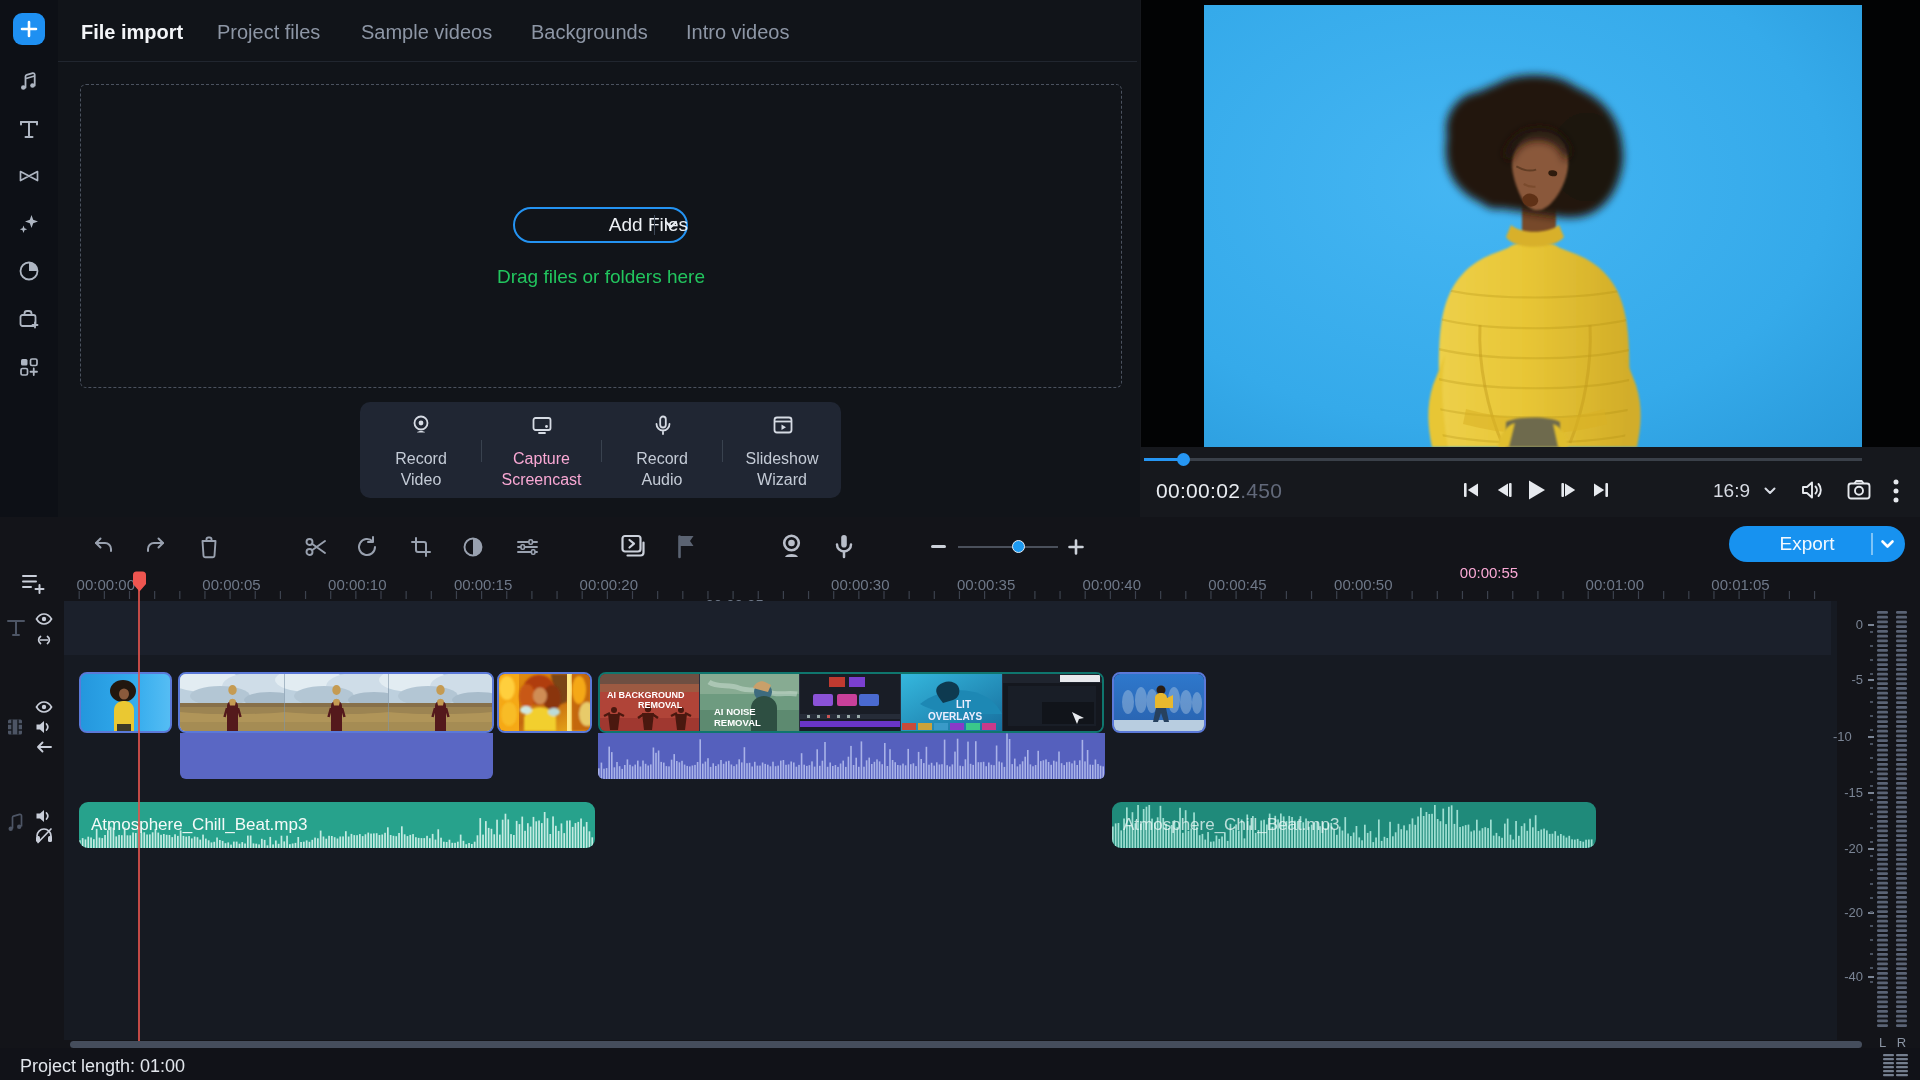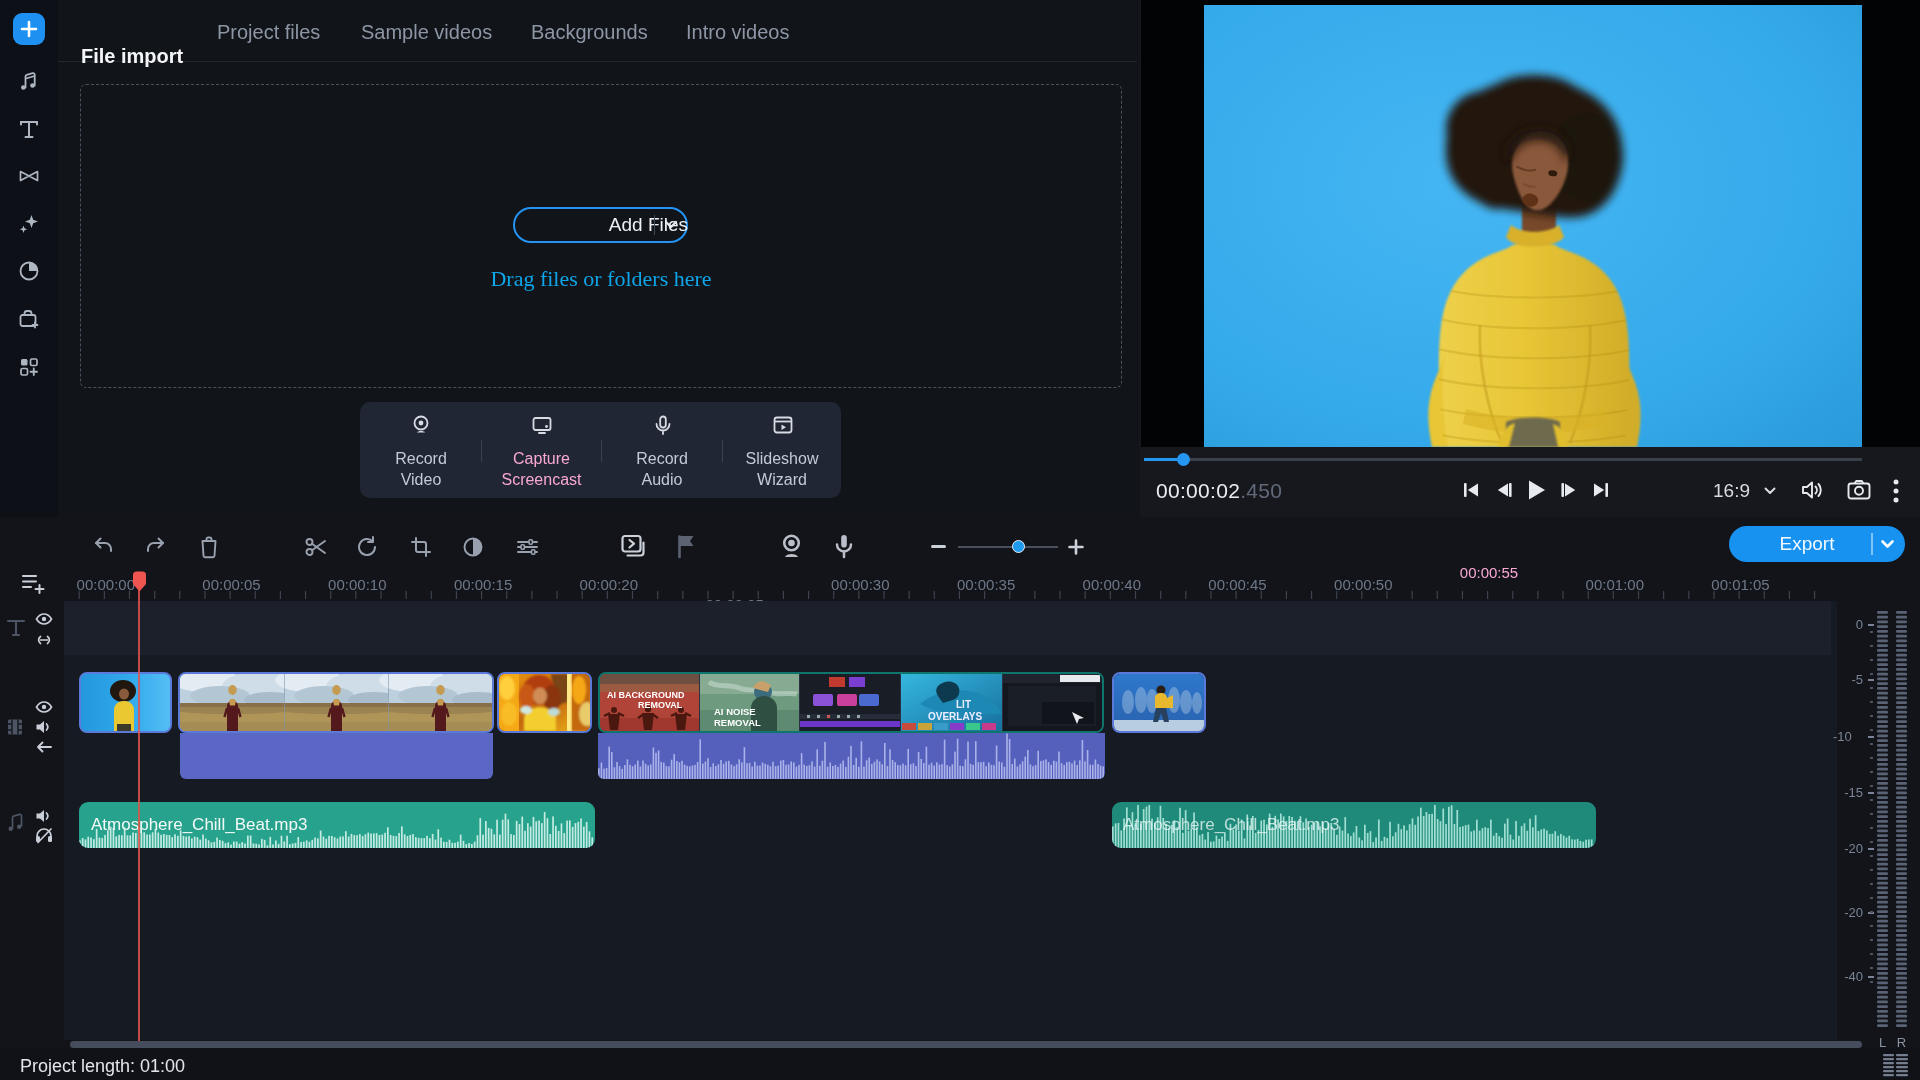--- a/index.html
+++ b/index.html
@@ -46,35 +46,35 @@
   <path d="M18 15.5v5M15.5 18h5" stroke="#aeb6c2" stroke-width="1.8" stroke-linecap="round"></path>
 </svg>
 <svg class="abs" style="left:17px;top:355px;" width="24" height="24" viewBox="0 0 24 24">
   <rect x="4" y="4" width="6.5" height="6.5" rx="1.5" fill="#aeb6c2"></rect>
   <rect x="13.5" y="4" width="6.5" height="6.5" rx="1.5" stroke="#aeb6c2" stroke-width="1.7" fill="none"></rect>
   <rect x="4" y="13.5" width="6.5" height="6.5" rx="1.5" stroke="#aeb6c2" stroke-width="1.7" fill="none"></rect>
   <path d="M16.75 13.5v6.5M13.5 16.75H20" stroke="#aeb6c2" stroke-width="1.8" stroke-linecap="round"></path>
 </svg>
 
 <div class="abs" style="left:58px;top:61px;width:1079px;height:1px;background:#21262f;"></div>
-<div class="abs" style="left:81px;top:21px;font-size:20px;color:#f3f5f8;font-weight:bold;margin-top:24px;">File import</div>
+<div class="abs" style="left:81px;top:21px;font-size:20px;color:#f3f5f8;font-weight:bold;">File import</div>
 <div class="abs" style="left:217px;top:21px;font-size:20px;color:#8d96a5;">Project files</div>
 <div class="abs" style="left:361px;top:21px;font-size:20px;color:#8d96a5;">Sample videos</div>
 <div class="abs" style="left:531px;top:21px;font-size:20px;color:#8d96a5;">Backgrounds</div>
 <div class="abs" style="left:686px;top:21px;font-size:20px;color:#8d96a5;">Intro videos</div>
 
 <div class="abs" style="left:80px;top:84px;width:1042px;height:304px;border:1px dashed #4b525f;border-radius:6px;"></div>
 
 <div class="abs" style="left:513px;top:207px;width:175px;height:36px;border:2px solid #2493f2;border-radius:18px;"></div>
 <div class="abs" style="left:513px;top:214px;width:175px;text-align:right;font-size:19px;color:#eef1f5;">Add Files</div>
 <div class="abs" style="left:654px;top:215px;width:1px;height:20px;background:#3e4857;"></div>
 <svg class="abs" style="left:663px;top:219px;" width="16" height="12" viewBox="0 0 16 12">
   <path d="M3 3l5 5 5-5" stroke="#e8ecf2" stroke-width="2.2" fill="none" stroke-linecap="round" stroke-linejoin="round"></path>
 </svg>
-<div class="abs" style="left:401px;top:266px;width:400px;text-align:center;font-size:22px;color:#0ea5e9;font-family:Liberation Serif, serif;">Drag files or folders here</div>
+<div class="abs" style="left:401px;top:266px;width:400px;text-align:center;font-size:19px;color:#22c55e;">Drag files or folders here</div>
 
 <div class="abs" style="left:360px;top:402px;width:481px;height:96px;background:#202633;border-radius:10px;"></div>
 
 <svg class="abs" style="left:409px;top:413px;" width="24" height="24" viewBox="0 0 24 24">
   <circle cx="12" cy="10" r="6.5" stroke="#d6dbe4" stroke-width="1.8" fill="none"></circle>
   <circle cx="12" cy="10" r="2.4" fill="#d6dbe4"></circle>
   <path d="M8 19.5c1-2 7-2 8 0z" fill="#d6dbe4"></path>
 </svg>
 <svg class="abs" style="left:530px;top:413px;" width="24" height="24" viewBox="0 0 24 24">
   <rect x="3.5" y="5" width="17" height="12" rx="2" stroke="#d6dbe4" stroke-width="1.8" fill="none"></rect>

